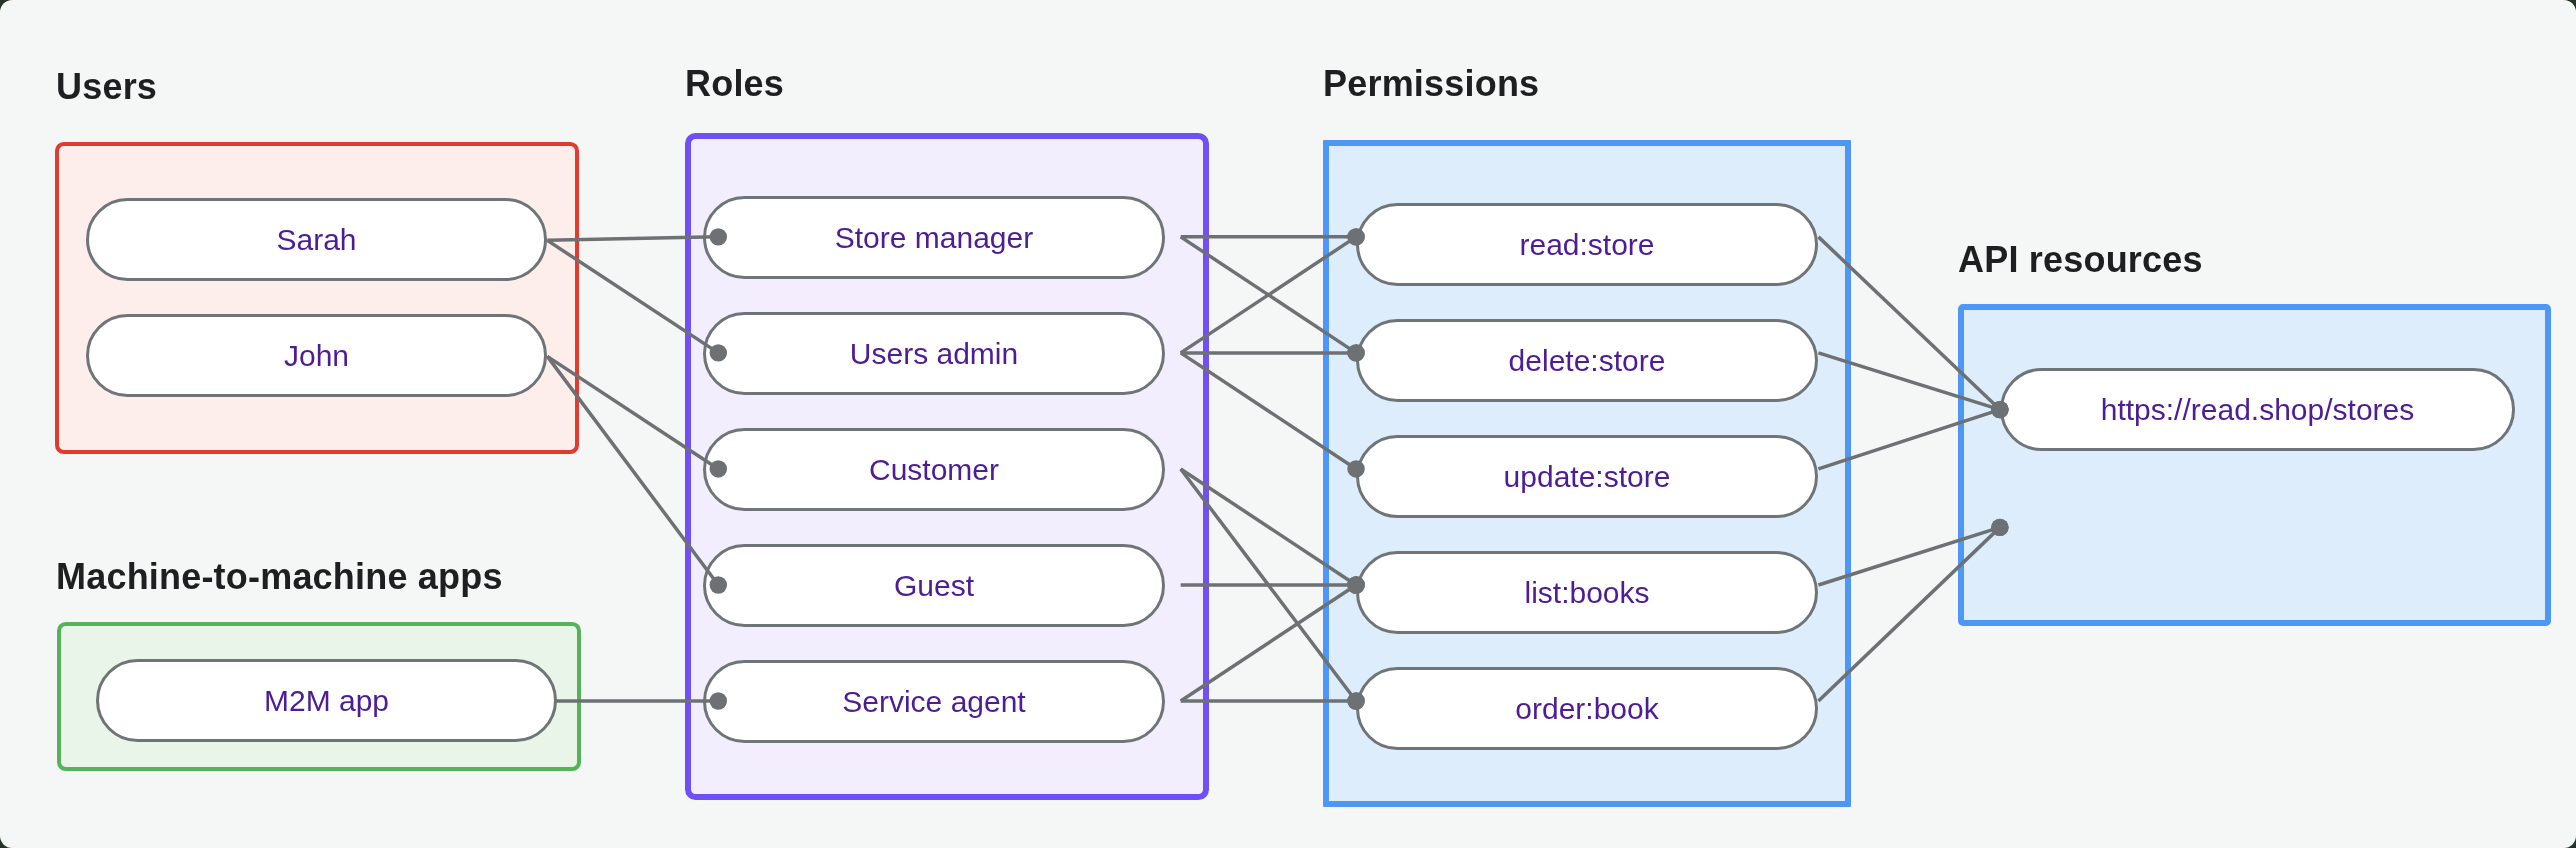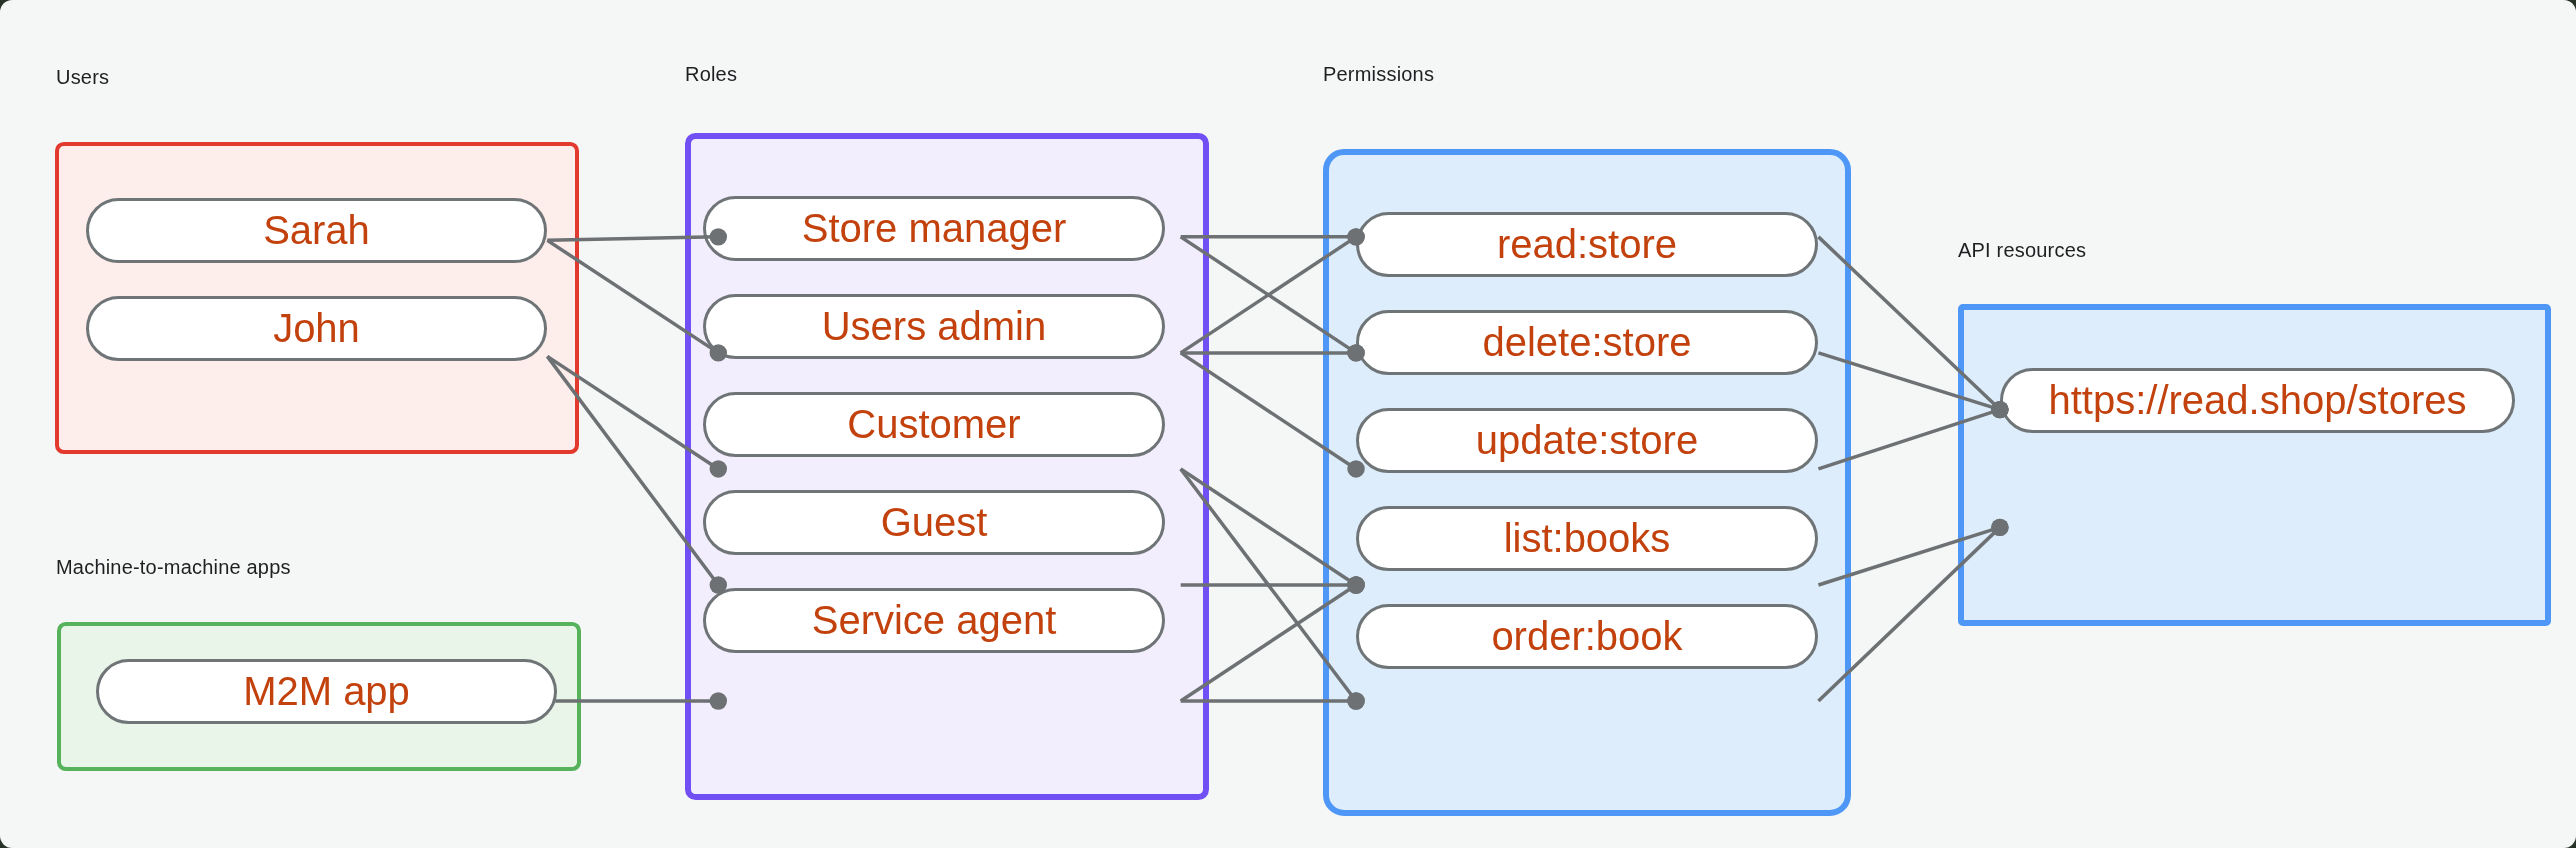--- a/index.html
+++ b/index.html
@@ -10,49 +10,49 @@
     --permissions-border:#4f97f7; --permissions-fill:#ddedfc;
     --resources-border:#4f97f7; --resources-fill:#ddedfc;
     --node-border:#6f7477; --node-fill:#ffffff;
     --edge:#6d7173; --text:#1d1f20;
   }
   *{box-sizing:border-box; margin:0; padding:0;}
   html,body{width:2576px; height:848px; overflow:hidden;}
   body{background:var(--outside-bg); font-family:"Liberation Sans", sans-serif;}
   .stage{position:relative; width:2576px; height:848px; background:var(--page-bg);
          border-radius:12.2px; overflow:hidden;}
-  .group-label{position:absolute; font-size:20px; font-weight:400; color:var(--text);
+  .group-label{position:absolute; font-size:36px; font-weight:700; color:var(--text);
                letter-spacing:0.2px; white-space:nowrap;}
   .box{position:absolute; border-radius:8.7px;}
   .box .stack{display:flex; flex-direction:column;}
-  .pill{width:461px; height:65px; background:var(--node-fill);
+  .pill{width:461px; height:83px; background:var(--node-fill);
         border:3.1px solid var(--node-border); border-radius:872px;
         display:flex; align-items:center; justify-content:center;
-        font-size:40px; color:#c2410c; white-space:nowrap;}
+        font-size:30px; color:#4c1d95; white-space:nowrap;}
   
   #box-users{left:55px; top:142px; width:524px; height:312px;
              background:var(--users-fill); border:4.4px solid var(--users-border);
              padding:52px 0 0 27px;}
   #box-users .pill{margin-bottom:33px;}
   #label-users{left:56px; top:66px;}
   
   #box-m2m{left:57px; top:622px; width:524px; height:149px;
            background:var(--m2m-fill); border:4.4px solid var(--m2m-border);
            padding:33px 11px 0 35px;}
   #label-m2m{left:56px; top:556px;}
   
   #box-roles{left:685px; top:133px; width:524px; height:667px;
              background:var(--roles-fill); border:6.1px solid var(--roles-border);
              padding:57px 0 0 12px; border-radius:10.5px;}
   #box-roles .pill{margin-bottom:33px; width:462px;}
   #label-roles{left:685px; top:63px;}
   
-  #box-permissions{left:1323px; top:149px; width:528px; height:667px;
+  #box-permissions{left:1323px; top:140px; width:528px; height:667px;
              background:var(--permissions-fill); border:6.1px solid var(--permissions-border);
-             padding:57px 0 0 27px; border-radius:21px;}
+             padding:57px 0 0 27px; border-radius:1px;}
   #box-permissions .pill{margin-bottom:33px; width:462px;}
   #label-permissions{left:1323px; top:63px;}
   
   #box-resources{left:1958px; top:304px; width:593px; height:322px;
              background:var(--resources-fill); border:6.1px solid var(--resources-border);
              padding:58px 0 0 36px; border-radius:5px;}
   #box-resources .pill{margin-bottom:35px; width:515px;}
   #label-resources{left:1958px; top:239px;}
   
   #edge-layer{position:absolute; left:0; top:0; z-index:5; pointer-events:none;}

